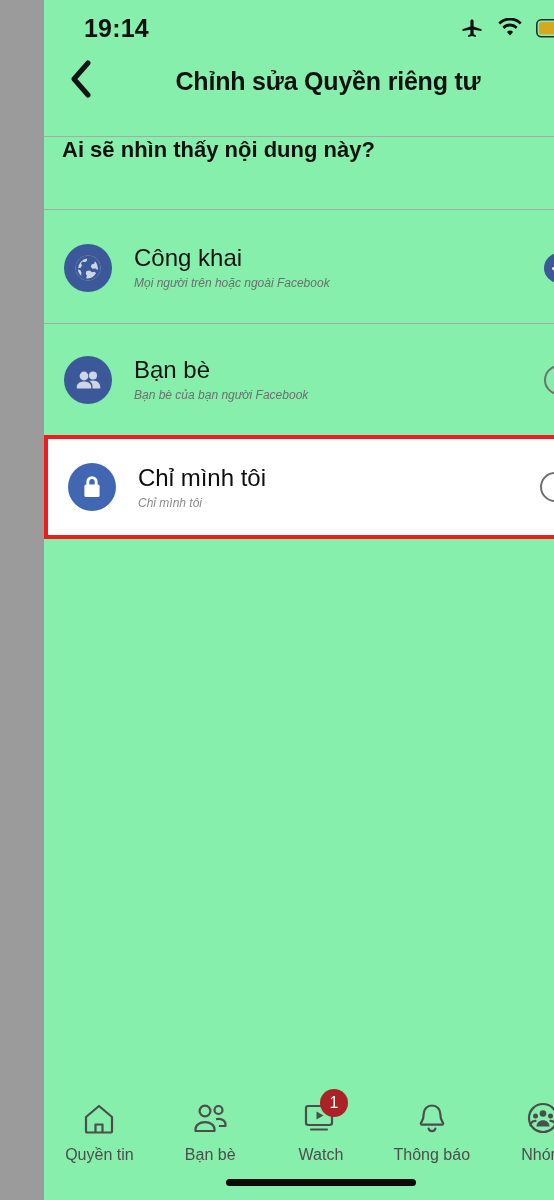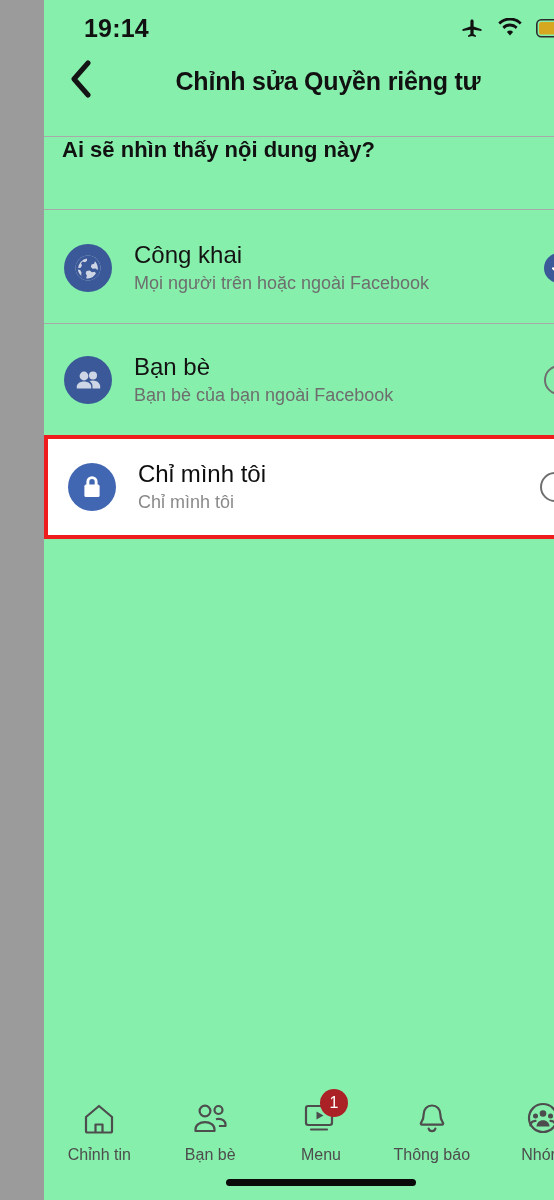--- a/index.html
+++ b/index.html
@@ -87,21 +87,21 @@
     margin-left:6px;
   }
   .row.highlight .row-icon { background:#4267b2; }
   .row-text { flex:1; padding-left:22px; }
   .row-title {
     font-size:24px; color:#131313; line-height:1.2;
     margin-bottom:3px;
   }
   .row.highlight .row-title { color:#0e0e0e; }
   .row-sub {
-    font-size:18px; color:#6e6e6e; line-height:1.2;
+    font-size:12px; color:#6e6e6e; line-height:1.2;font-style:italic;
   }
   .row.highlight .row-sub { color:#8a8a8a; }
   .radio {
     width:30px; height:30px; border-radius:50%;
     border:2px solid #6f6f6f;
     flex:0 0 30px;
     cursor:pointer;
   }
   .radio.checked {
     border:none; background:#3b5998;
@@ -221,21 +221,21 @@
       <div class="row-icon">
         <svg width="30" height="30" viewBox="0 0 30 30">
           <circle cx="11" cy="11" r="4.4" fill="#ced5e4"></circle>
           <path d="M11 16.4c-4 0-7.2 2.2-7.2 4.9v2.3h14.4v-2.3c0-2.7-3.2-4.9-7.2-4.9z" fill="#ced5e4"></path>
           <circle cx="20" cy="10.4" r="4" fill="#ced5e4"></circle>
           <path d="M20 15.4c-1.3 0-2.5.2-3.6.6 1.9 1.2 3.1 2.9 3.1 4.9v2.7h7.7v-2.4c0-3-3.2-5.8-7.2-5.8z" fill="#ced5e4"></path>
         </svg>
       </div>
       <div class="row-text">
         <div class="row-title">Bạn bè</div>
-        <div class="row-sub">Bạn bè của bạn ngoài Facebook</div>
+        <div class="row-sub">Bạn bè của bạn người Facebook</div>
       </div>
       <div class="radio"></div>
     </div>
 
     <div class="row highlight">
       <div class="row-icon">
         <svg width="28" height="28" viewBox="0 0 28 28">
           <path d="M14 3.2a5.6 5.6 0 0 0-5.6 5.6v3.1h2.9V8.8a2.7 2.7 0 0 1 5.4 0v3.1h2.9V8.8A5.6 5.6 0 0 0 14 3.2z" fill="#fff"></path>
           <rect x="6.4" y="11.6" width="15.2" height="12.4" rx="1.6" fill="#fff"></rect>
         </svg>
@@ -251,21 +251,21 @@
 
   <div class="bottomnav">
 
     <div class="tab">
       <div class="tab-icon">
         <svg width="34" height="34" viewBox="0 0 34 34">
           <path d="M4 15 17 4l13 11v14a1.5 1.5 0 0 1-1.5 1.5h-23A1.5 1.5 0 0 1 4 29z" fill="none" stroke="#4d4d4d" stroke-width="2.2" stroke-linejoin="round"></path>
           <path d="M13.5 30.5v-8h7v8" fill="none" stroke="#4d4d4d" stroke-width="2.2" stroke-linejoin="round"></path>
         </svg>
       </div>
-      <div class="tab-label">Chỉnh tin</div>
+      <div class="tab-label">Quyền tin</div>
     </div>
 
     <div class="tab">
       <div class="tab-icon">
         <svg width="36" height="34" viewBox="0 0 36 34">
           <circle cx="13" cy="9" r="5.4" fill="none" stroke="#4d4d4d" stroke-width="2.2"></circle>
           <path d="M3.5 29v-1.6c0-4.2 4.2-7.3 9.5-7.3s9.5 3.1 9.5 7.3V29z" fill="none" stroke="#4d4d4d" stroke-width="2.2" stroke-linejoin="round"></path>
           <circle cx="26.5" cy="8" r="4" fill="none" stroke="#4d4d4d" stroke-width="2.2"></circle>
           <path d="M24 17.2c.8-.2 1.7-.3 2.5-.3 4 0 7 2.4 7 5.5V24h-6.6" fill="none" stroke="#4d4d4d" stroke-width="2.2" stroke-linejoin="round"></path>
         </svg>
@@ -275,21 +275,21 @@
 
     <div class="tab">
       <div class="tab-icon">
         <svg width="36" height="34" viewBox="0 0 36 34">
           <rect x="3" y="4" width="26" height="19" rx="2.2" fill="none" stroke="#4d4d4d" stroke-width="2.2"></rect>
           <path d="M13.5 9.5 20.5 13.5 13.5 17.5z" fill="#4d4d4d"></path>
           <path d="M8 27.5h16" fill="none" stroke="#4d4d4d" stroke-width="2.2" stroke-linecap="round"></path>
         </svg>
         <div class="badge">1</div>
       </div>
-      <div class="tab-label">Menu</div>
+      <div class="tab-label">Watch</div>
     </div>
 
     <div class="tab">
       <div class="tab-icon">
         <svg width="32" height="34" viewBox="0 0 32 34">
           <path d="M16 3.5c-5 0-8.3 3.6-8.3 8.5 0 6-2.2 7.8-2.8 9.1-.3.7.2 1.5 1 1.5h20.2c.8 0 1.3-.8 1-1.5-.6-1.3-2.8-3.1-2.8-9.1 0-4.9-3.3-8.5-8.3-8.5z" fill="none" stroke="#4d4d4d" stroke-width="2.2" stroke-linejoin="round"></path>
           <path d="M12.6 26.5a3.5 3.5 0 0 0 6.8 0" fill="none" stroke="#4d4d4d" stroke-width="2.2" stroke-linecap="round"></path>
         </svg>
       </div>
       <div class="tab-label">Thông báo</div>

